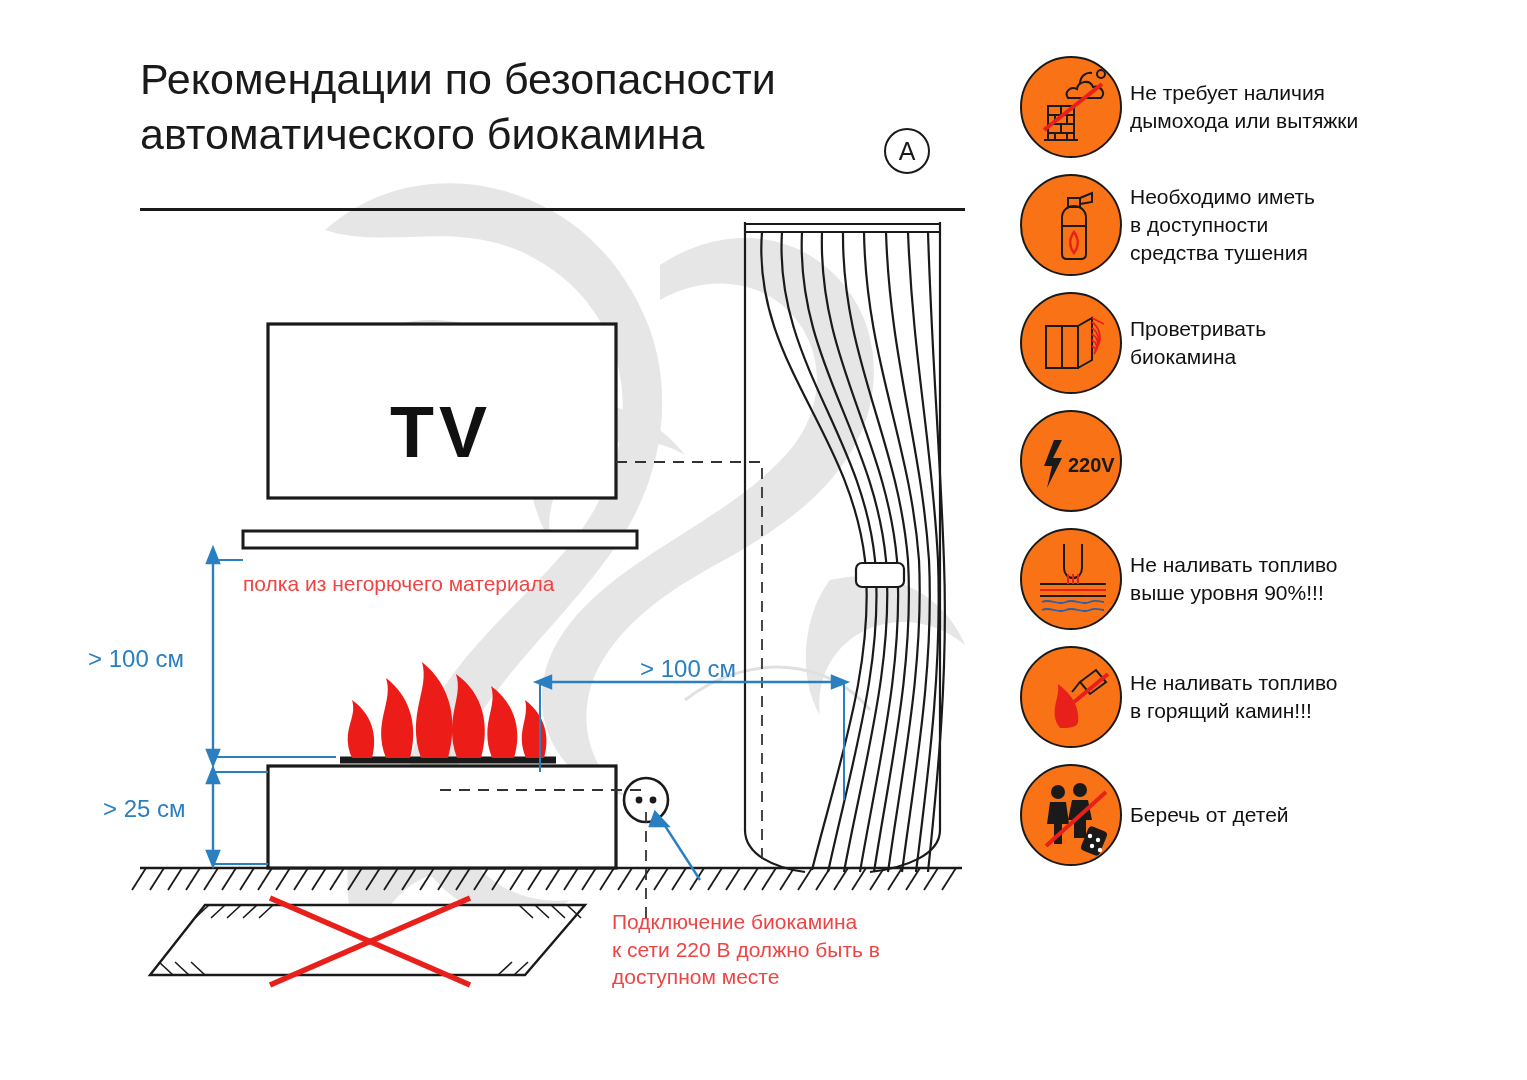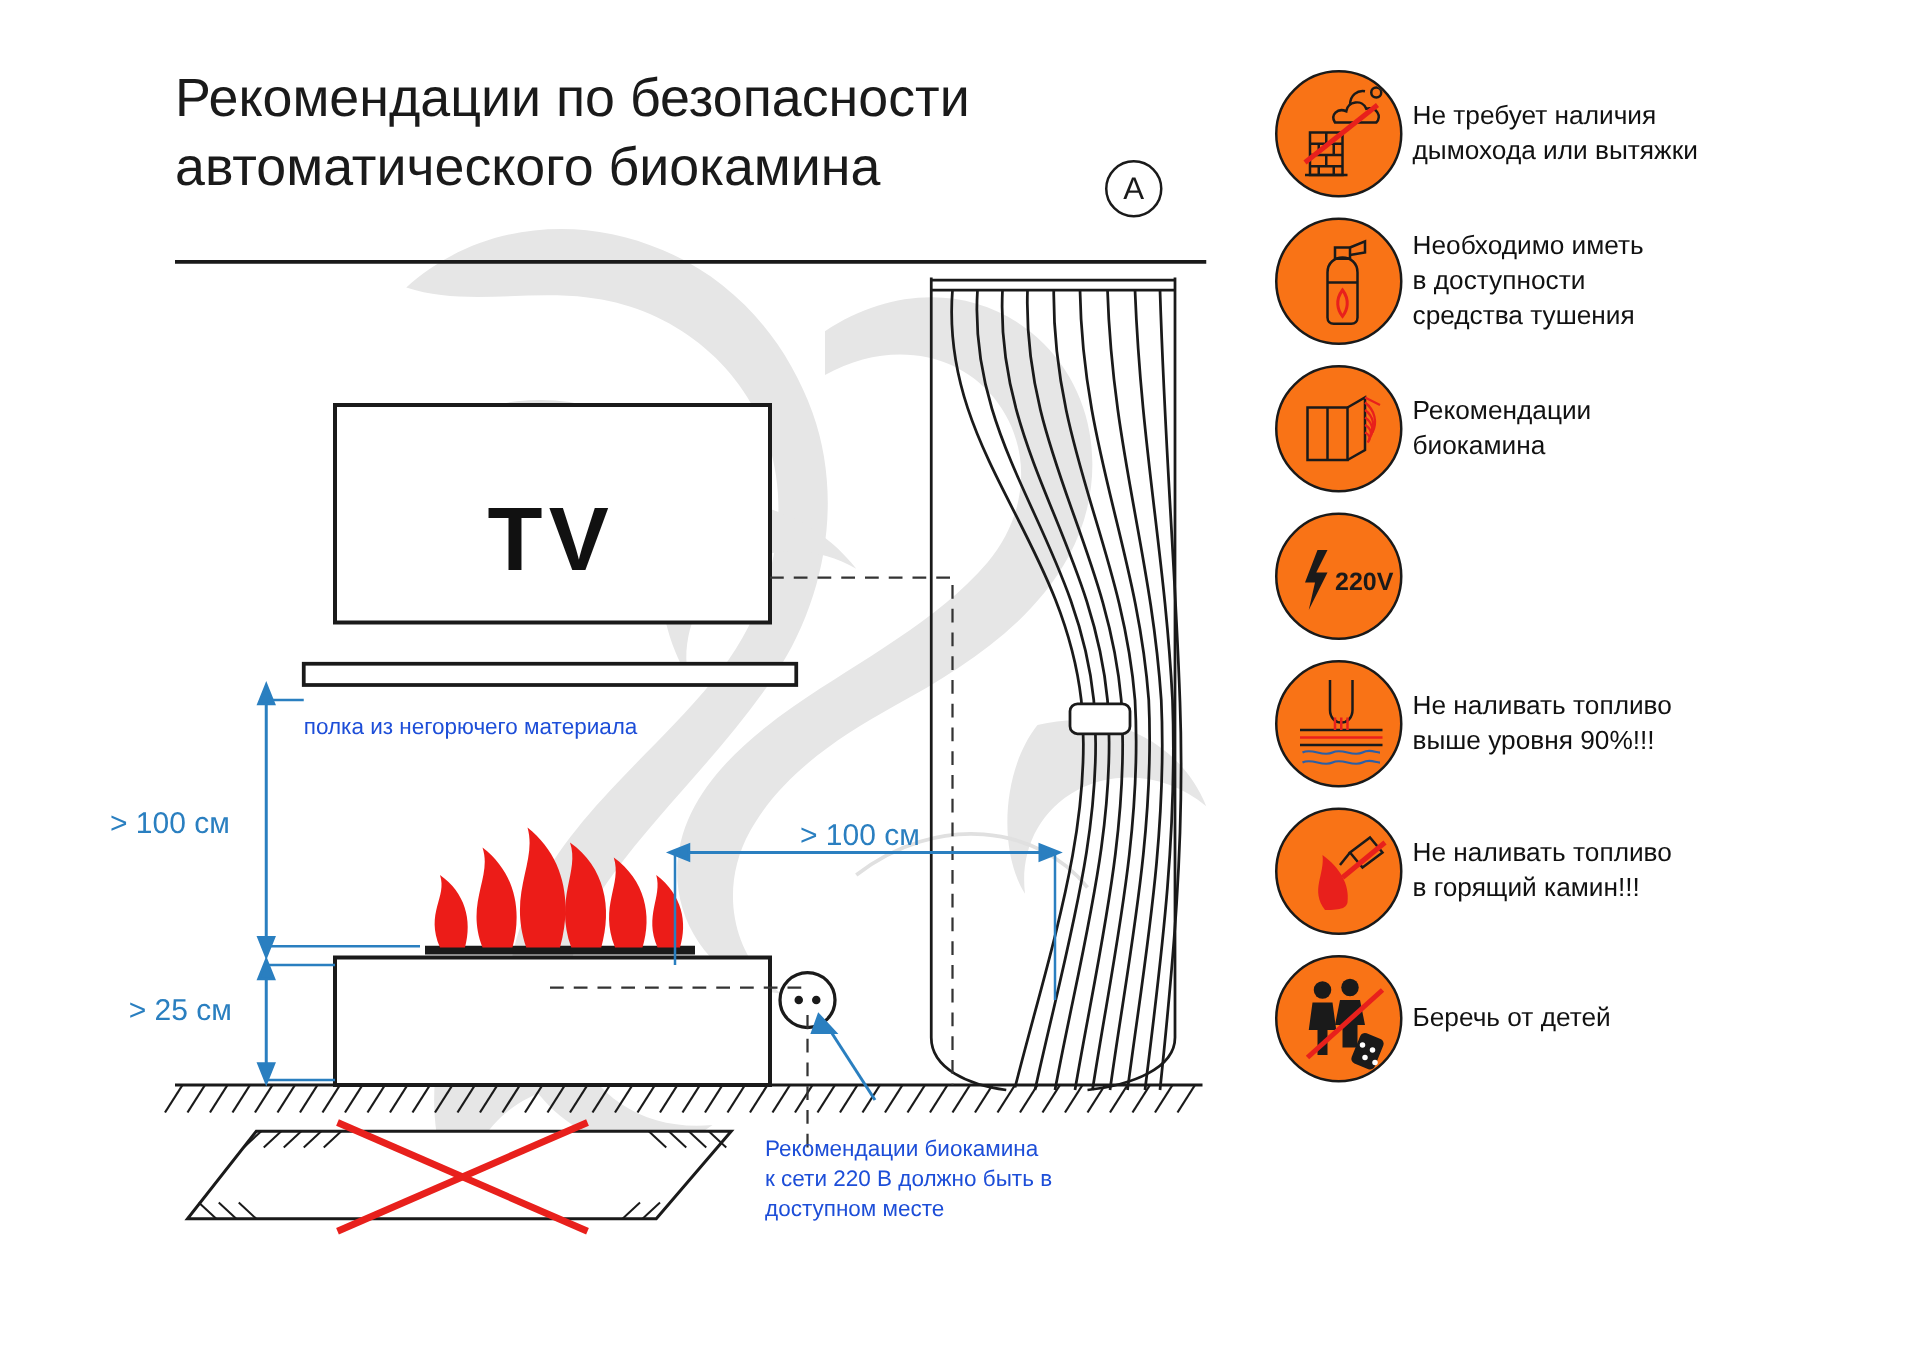--- a/index.html
+++ b/index.html
@@ -72,22 +72,22 @@
     top: 0;
   }
   .dim-label {
     position: absolute;
     color: #2a7fc0;
     font-size: 24px;
     white-space: nowrap;
   }
   .caption-blue {
     position: absolute;
-    color: #1d4ed8;
-    font-size: 18px;
+    color: #ef4444;
+    font-size: 21px;
     line-height: 1.32;
   }
   #tv-label {
     position: absolute;
     left: 390px;
     top: 391px;
     font-size: 72px;
     font-weight: bold;
     letter-spacing: 5px;
     color: #111;
@@ -314,21 +314,21 @@
       </g>
     </g>
   </svg>
 
   <div id="tv-label">TV</div>
   <div class="caption-blue" style="left:243px; top:570px;">полка из негорючего материала</div>
   <div class="dim-label" style="left:88px; top:645px;">&gt; 100 см</div>
   <div class="dim-label" style="left:640px; top:655px;">&gt; 100 см</div>
   <div class="dim-label" style="left:103px; top:795px;text-align:right;">&gt; 25 см</div>
   <div class="caption-blue" style="left:612px; top:908px;">
-    <div>Рекомендации биокамина</div>
+    <div>Подключение биокамина</div>
     <div>к сети 220 В должно быть в</div>
     <div>доступном месте</div>
   </div>
 
   <div id="icon-list">
 
     <div class="icon-row">
       <div class="icon-circle">
         <svg viewBox="0 0 102 102" width="102" height="102">
           <g stroke="#1a1a1a" fill="none" stroke-width="2">
@@ -391,21 +391,21 @@
             <path d="M70 28 C78 34 80 44 76 52"></path>
             <path d="M70 34 C77 39 78 47 75 54"></path>
             <path d="M70 40 C76 44 77 50 74 56"></path>
             <path d="M70 46 C75 49 76 53 73 58"></path>
             <path d="M70 52 C74 54 75 57 72 60"></path>
             <line x1="70" y1="24" x2="82" y2="30"></line>
           </g>
         </svg>
       </div>
       <div class="icon-text">
-        <div>Рекомендации</div>
+        <div>Проветривать</div>
         <div>биокамина</div>
       </div>
     </div>
 
     <div class="icon-row">
       <div class="icon-circle">
         <svg viewBox="0 0 102 102" width="102" height="102">
           <g fill="#1a1a1a">
             <polygon points="32,28 22,54 30,54 25,76 40,46 31,46 40,28"></polygon>
           </g>

